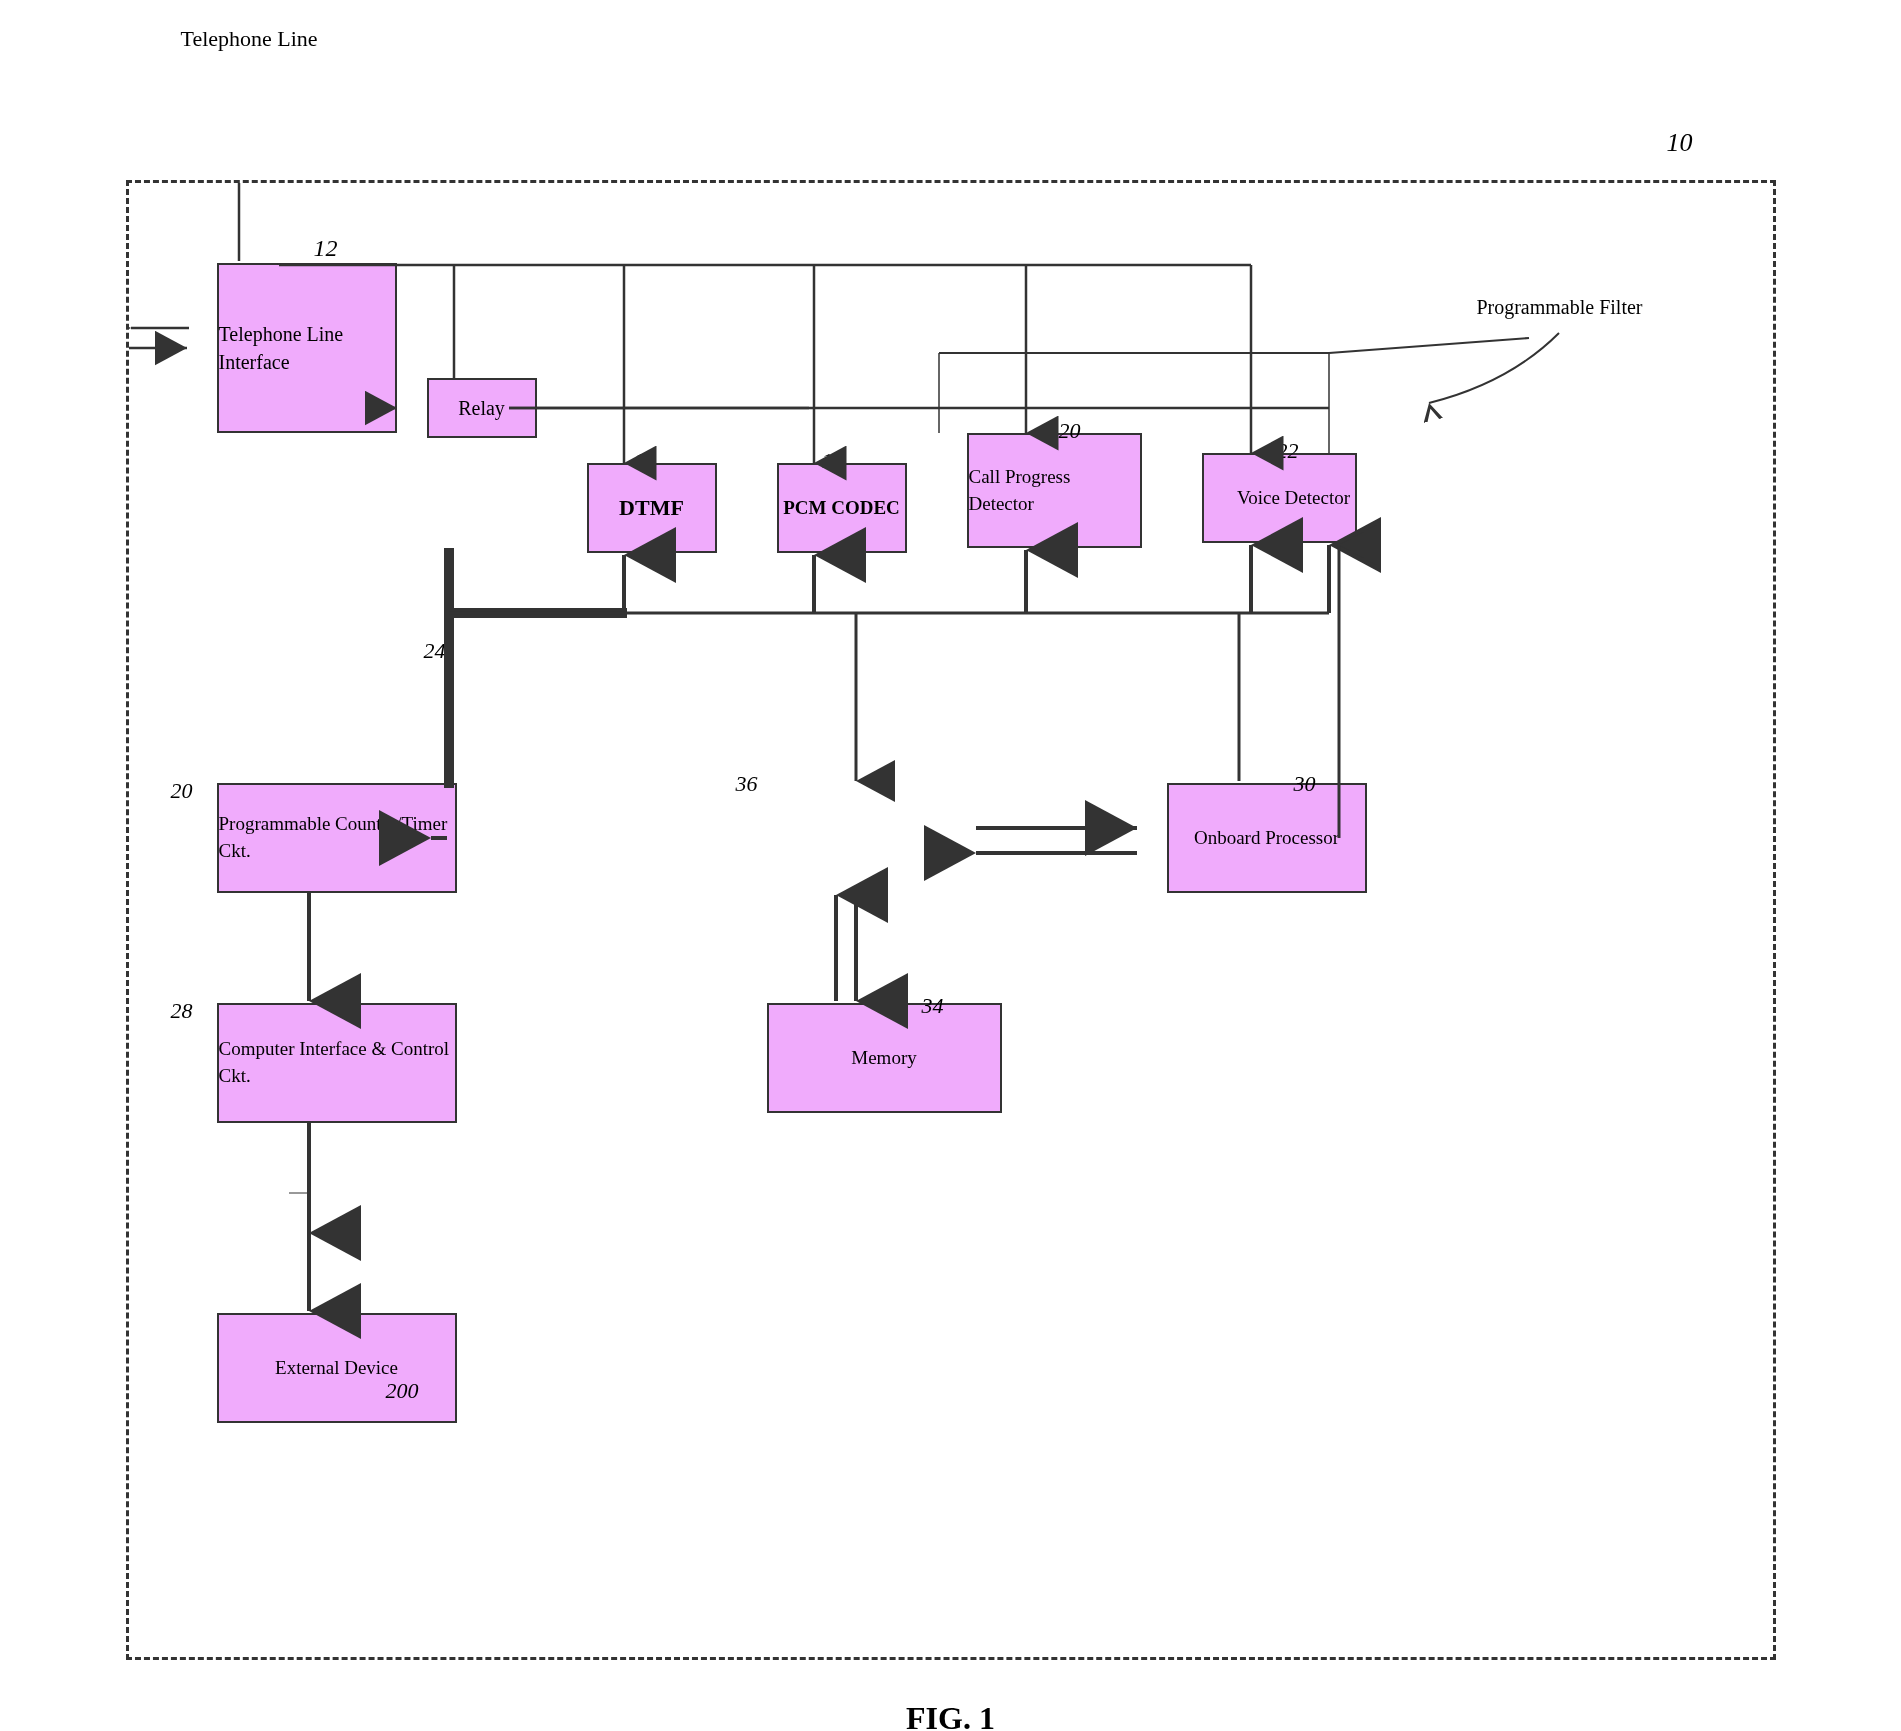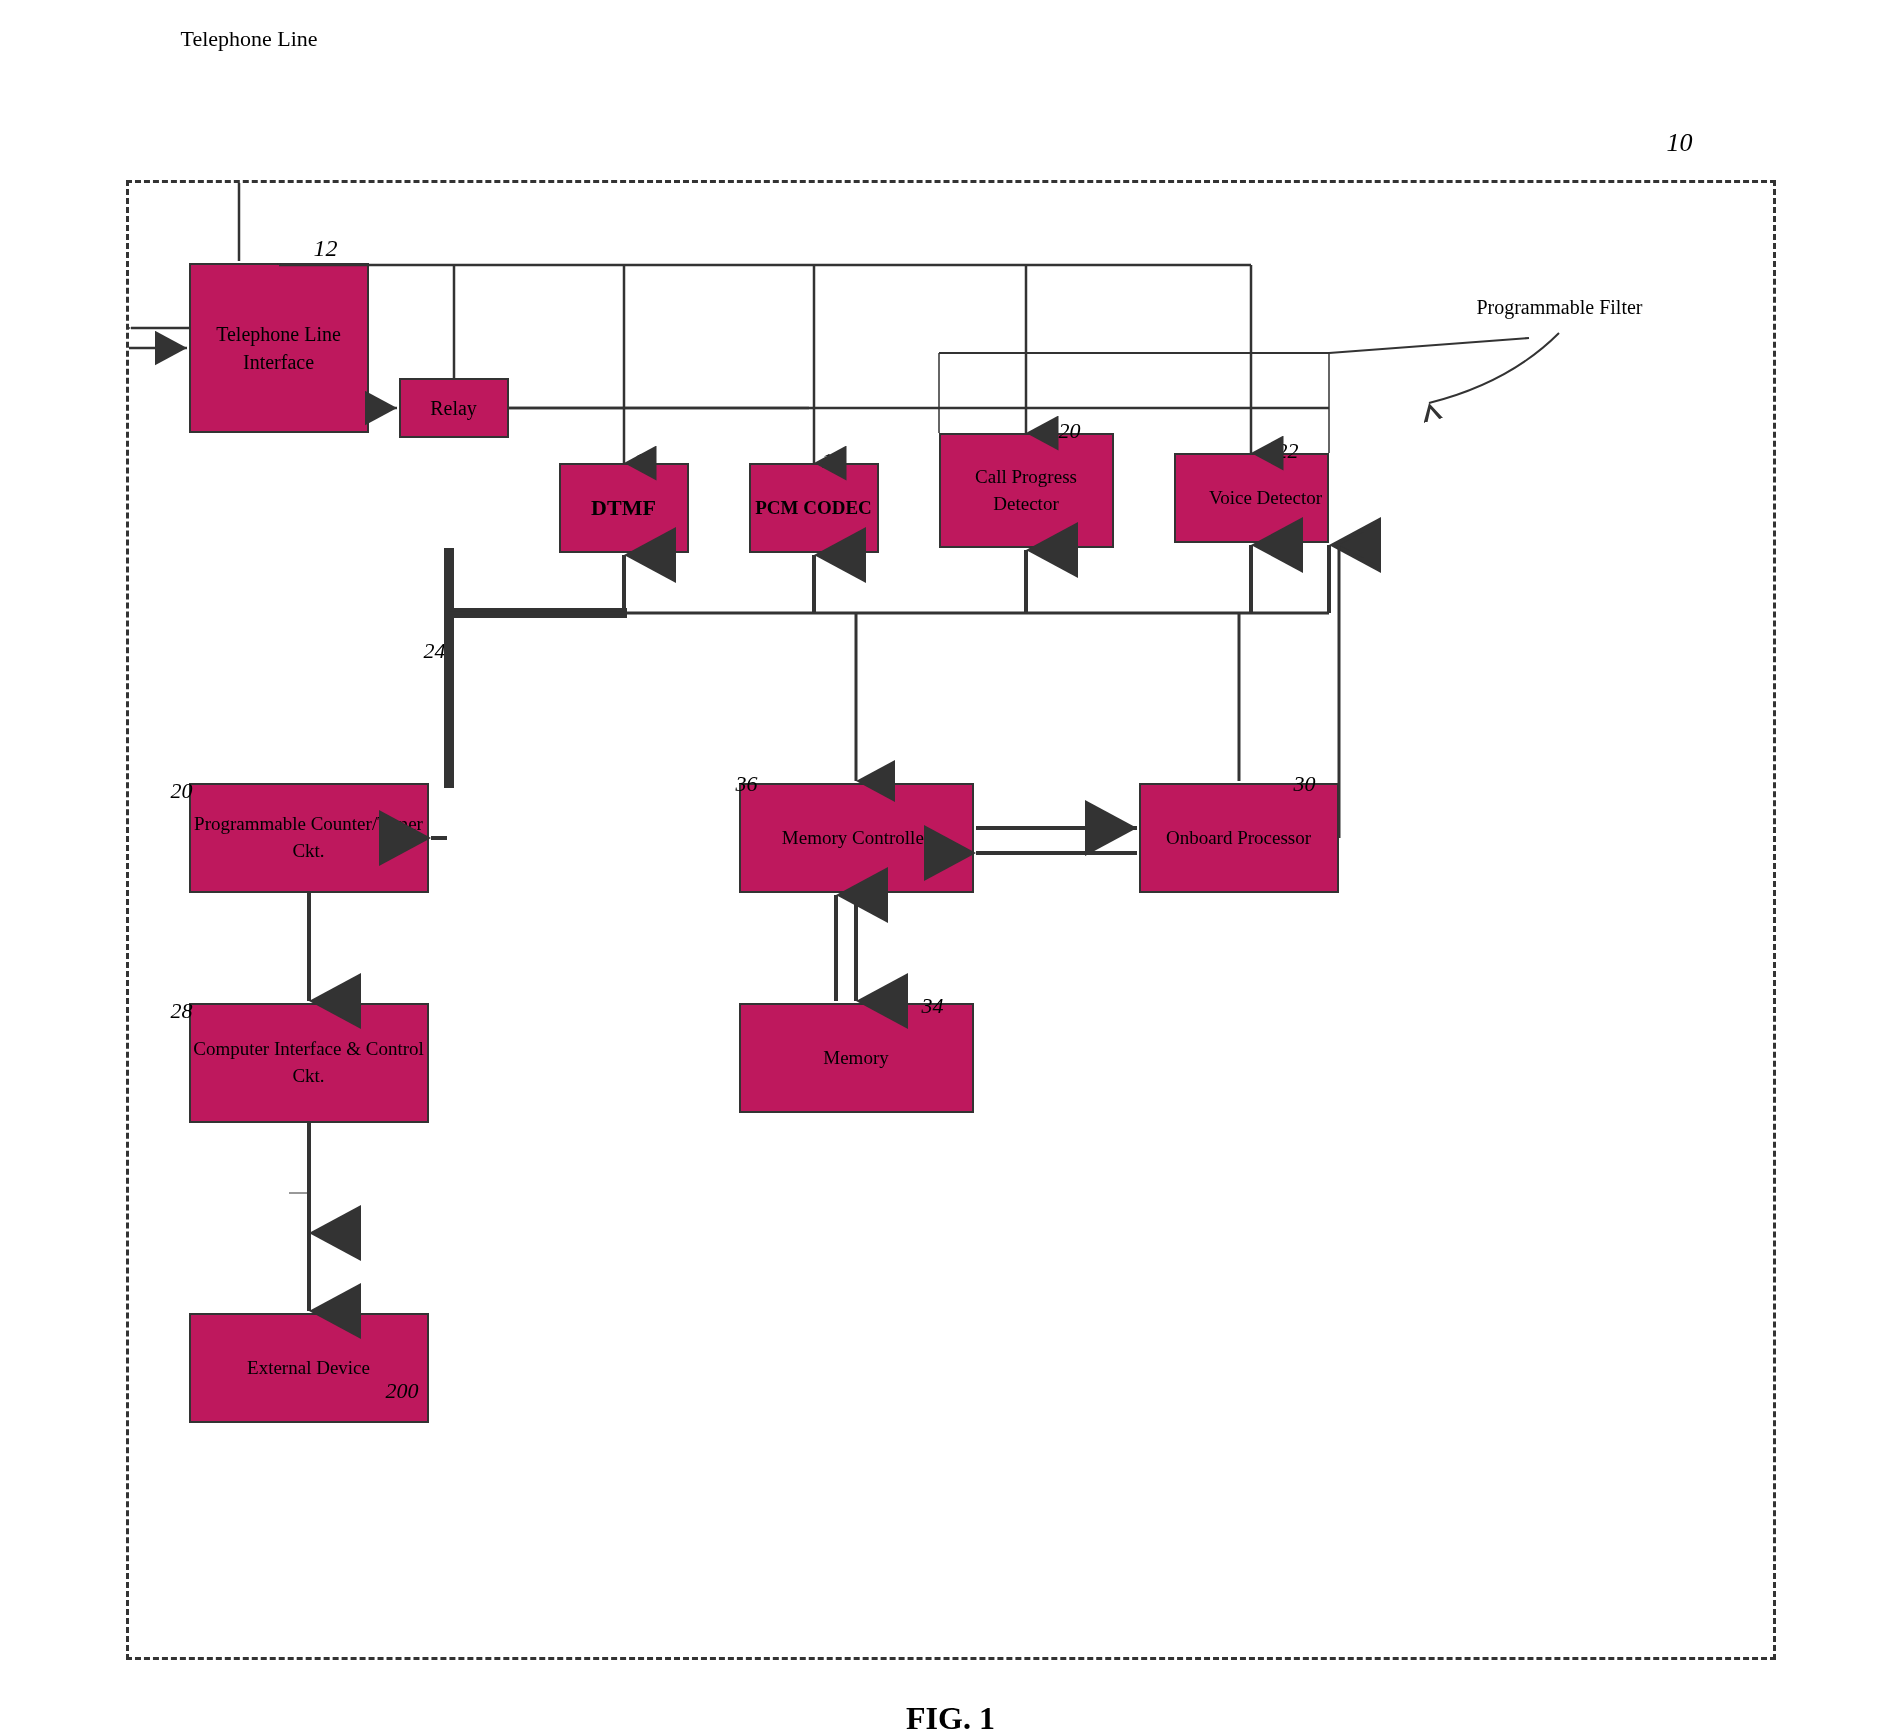--- a/index.html
+++ b/index.html
@@ -47,27 +47,28 @@
       left: 60px;
       font-size: 22px;
       text-align: center;
       line-height: 1.3;
     }
 
     
     .box {
       position: absolute;
       border: 2px solid #333;
-      background: #be185d;
+      background: #f0abfc;
       display: flex;
       align-items: center;
       justify-content: center;
-      text-align: center;
+      text-align: left;
       font-size: 20px;
       line-height: 1.4;
+      margin-left: 28px;
     }
 
     .box-telephone-interface {
       left: 60px;
       top: 80px;
       width: 180px;
       height: 170px;
     }
 
     .ref-12 {
@@ -357,24 +358,20 @@
       <span class="ref-26">20</span>
       <span class="ref-24">24</span>
 
       <div class="box box-ci">
         <span>Computer
 Interface
 &amp; Control Ckt.</span>
       </div>
       <span class="ref-28">28</span>
 
-      <div class="box box-mc">
-        <span>Memory
-Controller</span>
-      </div>
       <span class="ref-36">36</span>
 
       <div class="box box-memory">
         <span>Memory</span>
       </div>
       <span class="ref-34">34</span>
 
       <div class="box box-op">
         <span>Onboard
 Processor</span>

